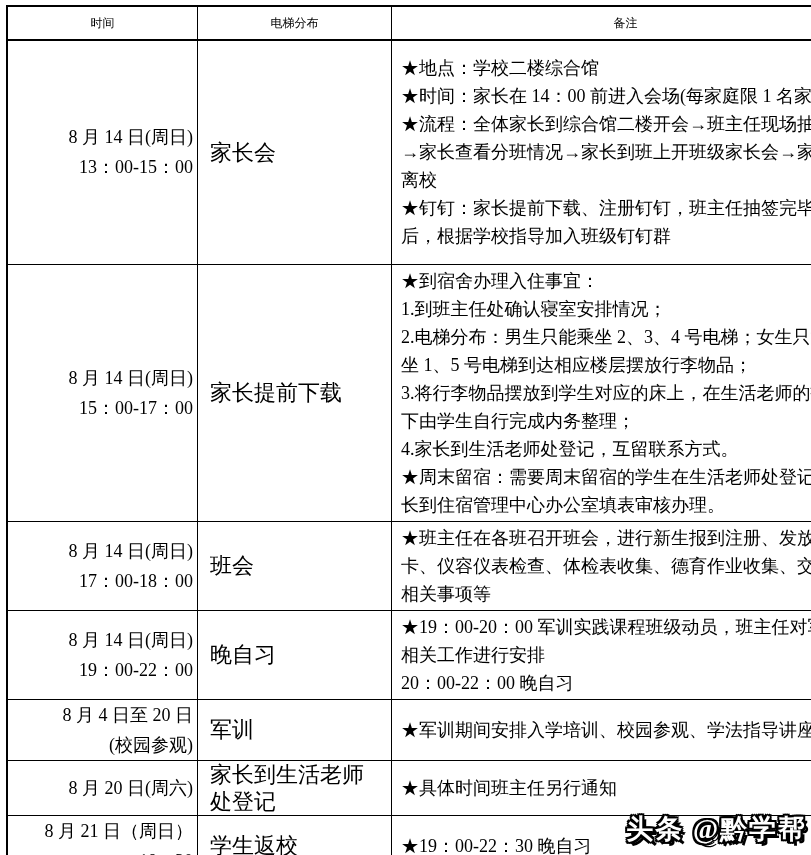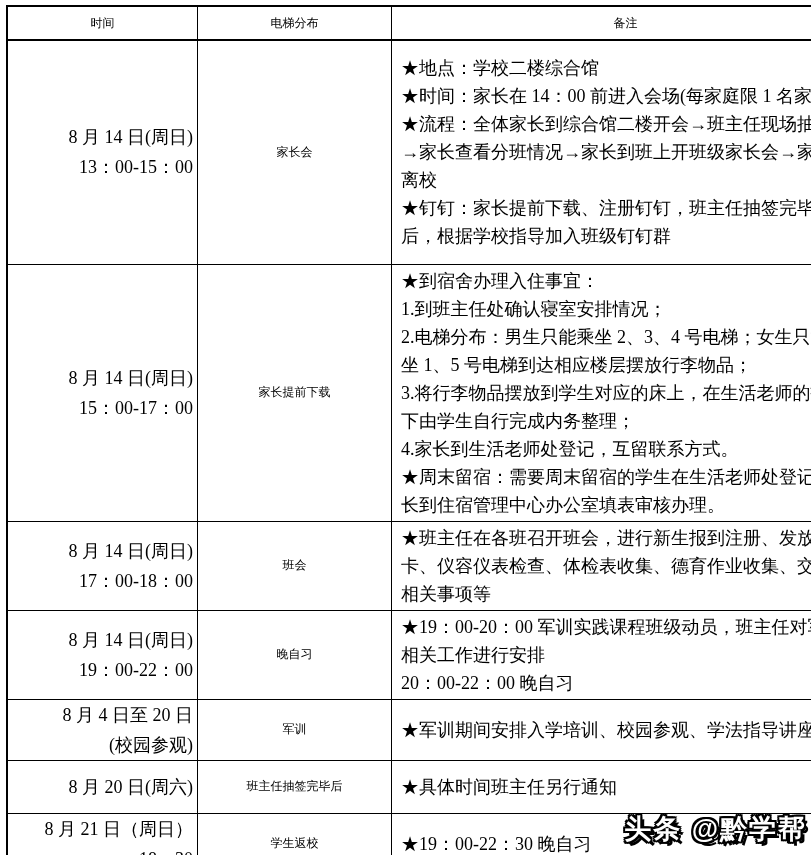--- a/index.html
+++ b/index.html
@@ -13,28 +13,28 @@
     border-collapse:collapse; table-layout:fixed; width:799px;
     border:2px solid #000;
   }
   table.schedule th, table.schedule td { border:1px solid #000; background:#fff; }
   table.schedule th {
     height:27px; font-size:12px; font-weight:normal; text-align:center;
     border-bottom:2px solid #000;
   }
   .c-time  { width:181px; text-align:right; vertical-align:middle;
              font-size:18px; line-height:30px; padding:0 4px; }
-  .c-act   { width:169px; text-align:center; vertical-align:middle;
-             font-size:12px; line-height:27px; padding:0 12px; }
+  .c-act   { width:169px; text-align:left; vertical-align:middle;
+             font-size:22px; line-height:27px; padding:0 12px; }
   .c-rem   { width:449px; vertical-align:middle; font-size:18px;
              line-height:28px; padding:2px 6px 2px 9px; }
   .rl { margin:0; }
   .watermark {
     position:absolute; right:4px; bottom:8px;
-    font-family:Liberation Sans, sans-serif;
+    font-family:Liberation Serif, serif;
     font-weight:bold; font-size:27px; letter-spacing:2px;
     color:#ffffff;
     text-shadow:
       -2px -2px 0 #000, 2px -2px 0 #000, -2px 2px 0 #000, 2px 2px 0 #000,
       -2px 0 0 #000, 2px 0 0 #000, 0 -2px 0 #000, 0 2px 0 #000,
       4px 4px 0 #000;
     white-space:nowrap;
   }
 </style>
 </head>
@@ -124,21 +124,21 @@
           <div class="rl">★军训期间安排入学培训、校园参观、学法指导讲座等</div>
         </td>
       </tr>
 
       <tr style="height:53px">
         <td class="c-time">
           <div>8 月 20 日(周六)</div>
           <div></div>
         </td>
         <td class="c-act">
-          <div>班主任抽签完毕后</div>
+          <div>家长到生活老师处登记</div>
         </td>
         <td class="c-rem">
           <div class="rl">★具体时间班主任另行通知</div>
         </td>
       </tr>
 
       <tr style="height:55px">
         <td class="c-time">
           <div>8 月 21 日（周日）</div>
           <div>18：30</div>

